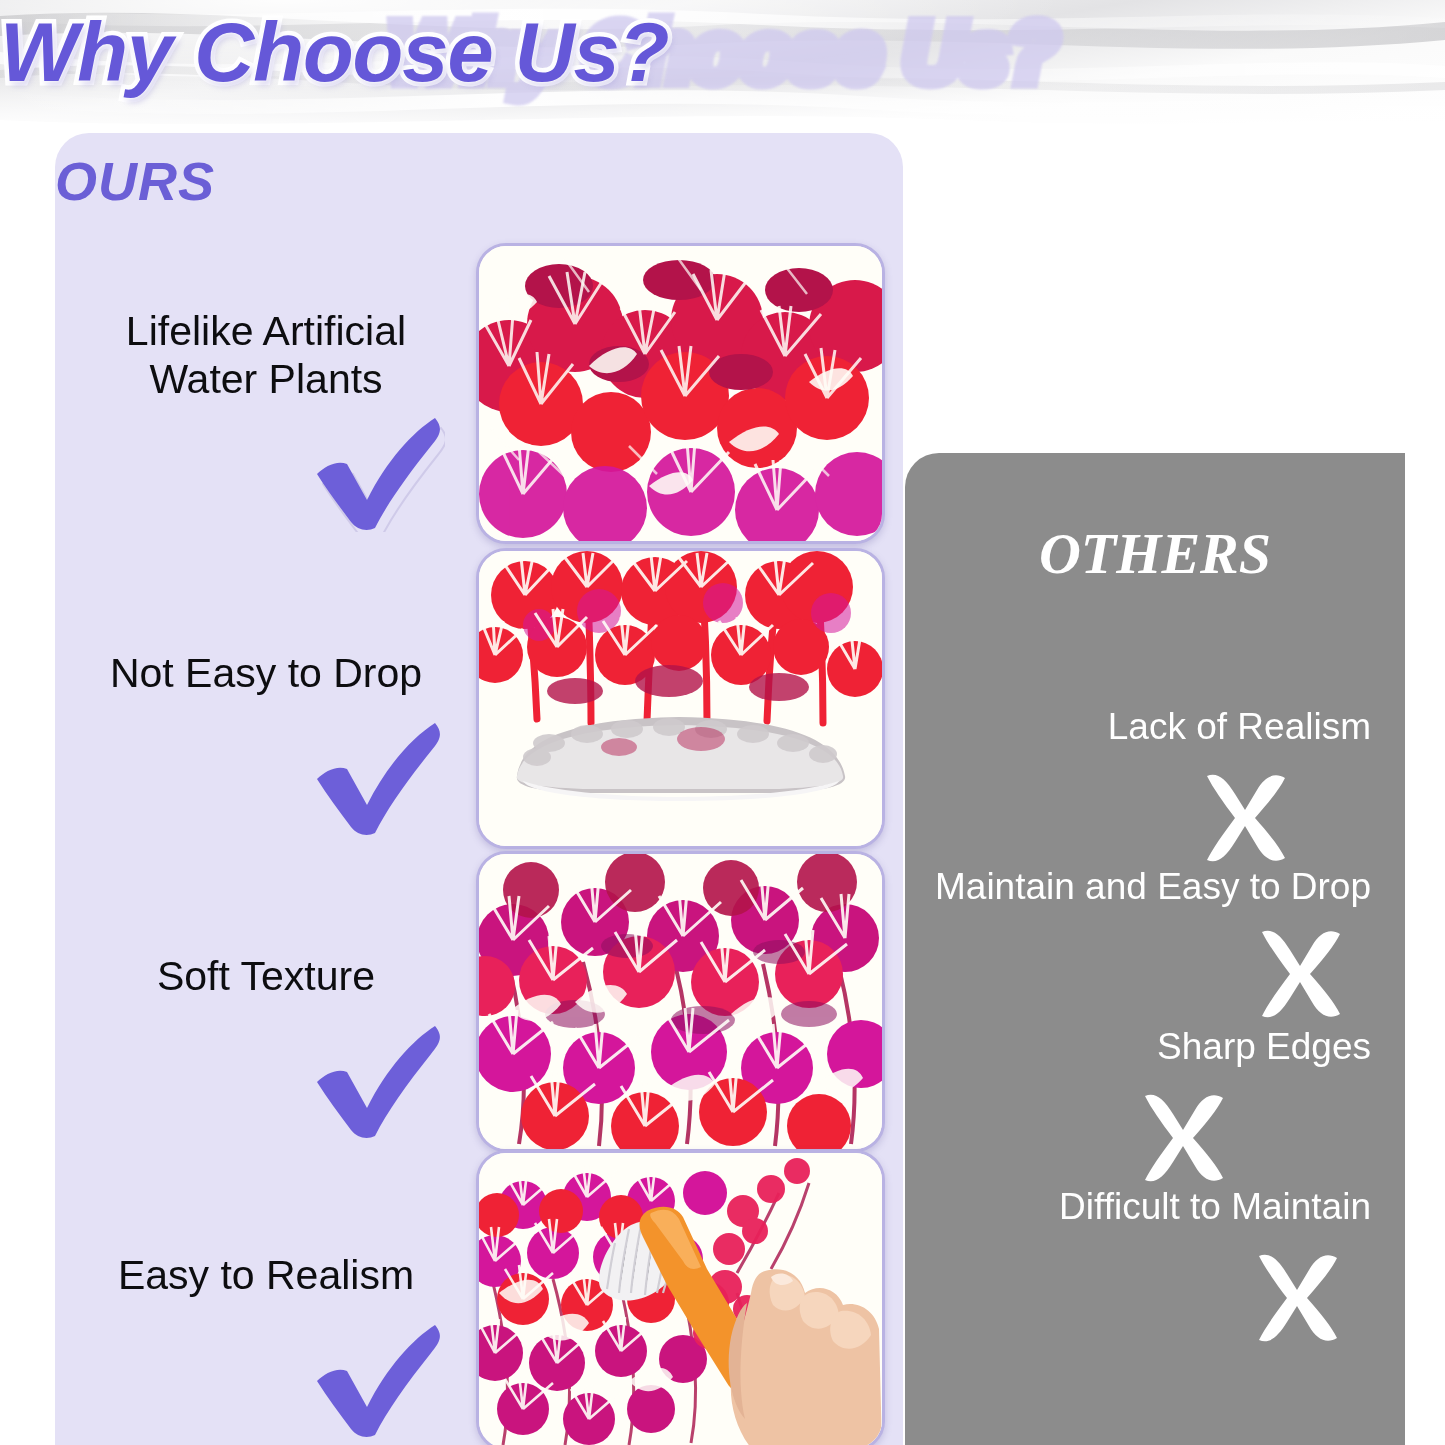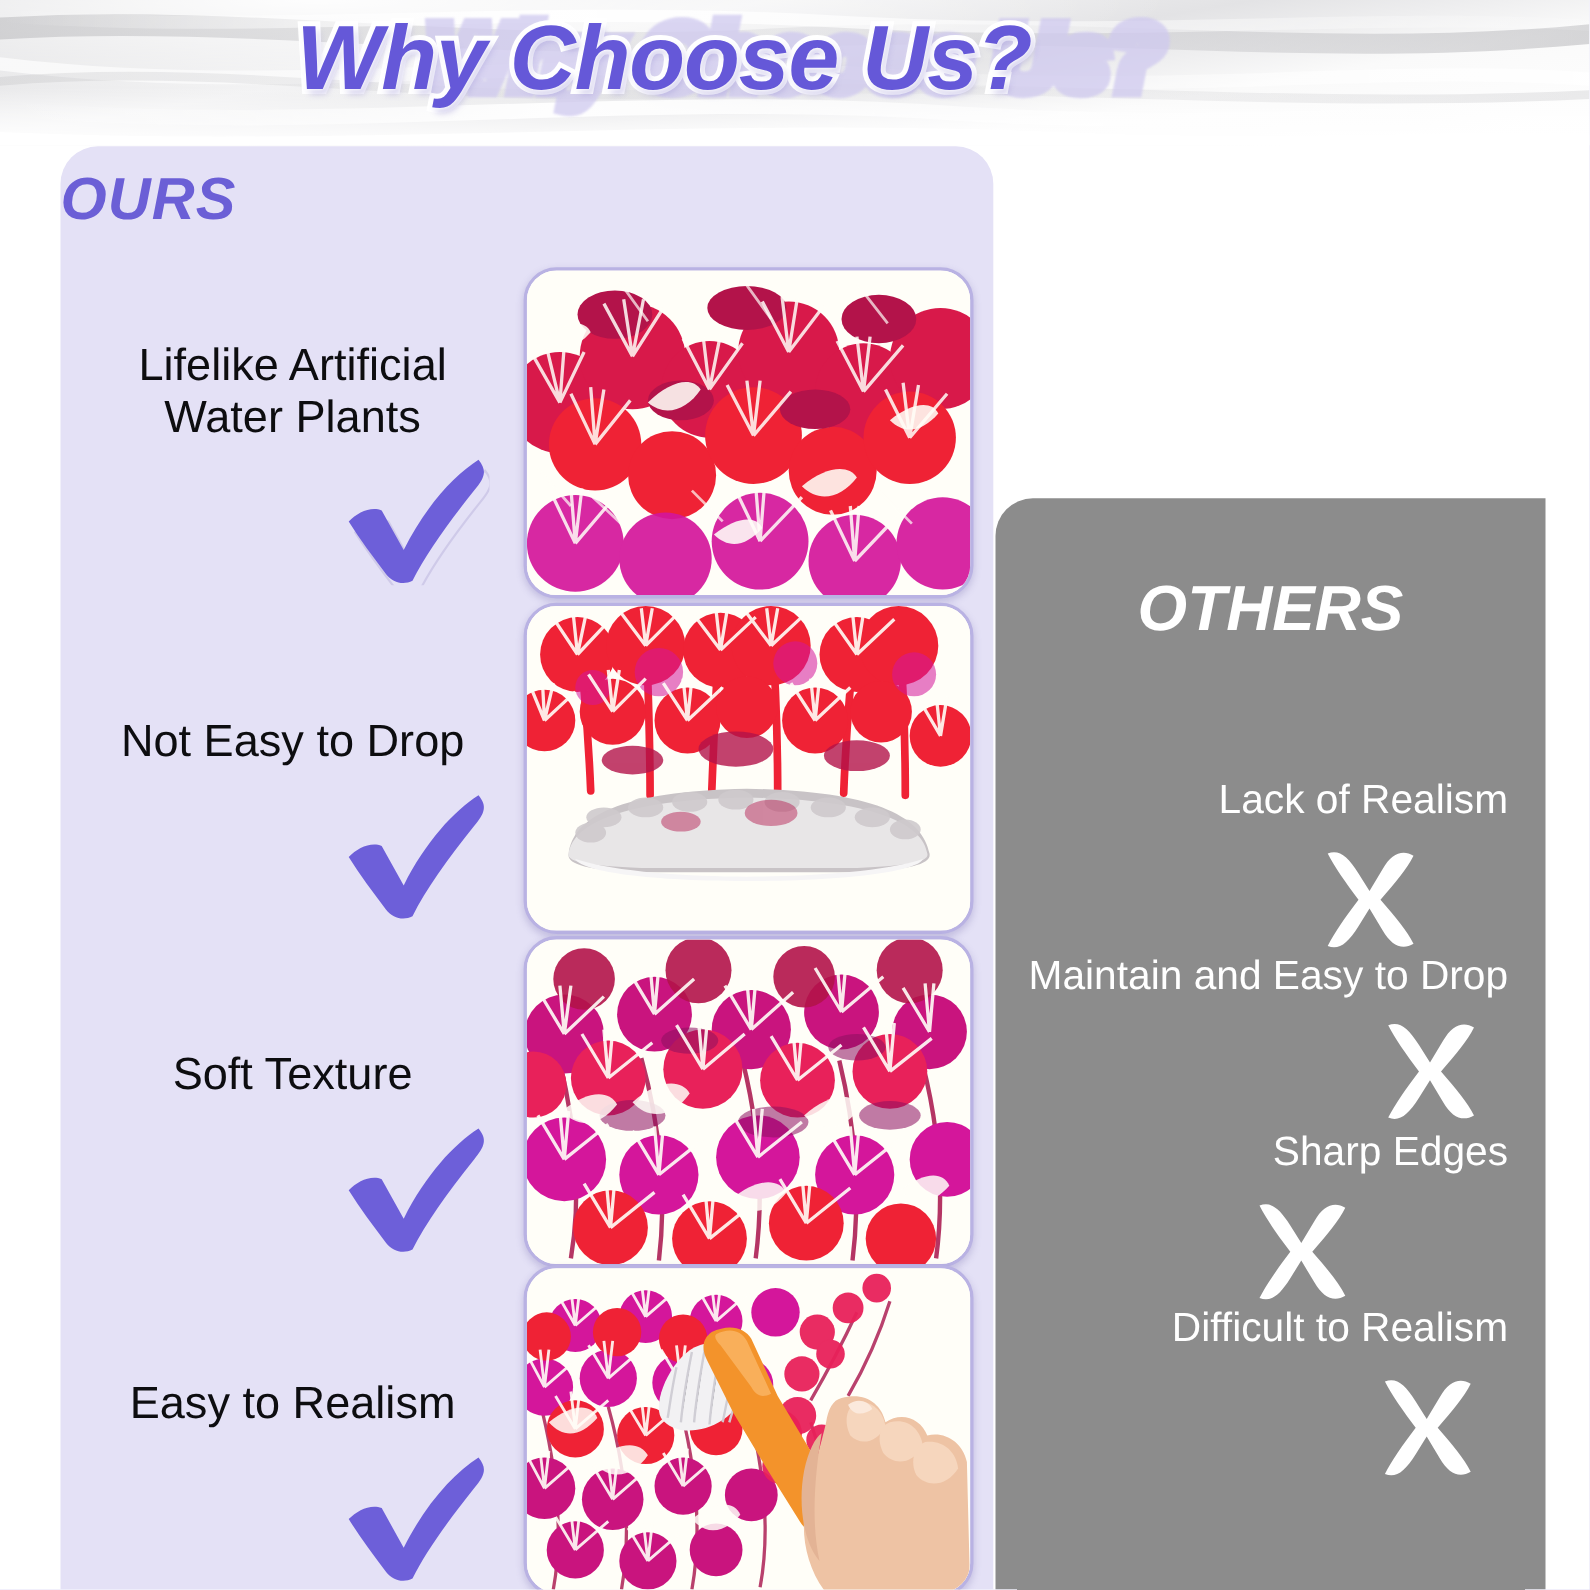--- a/index.html
+++ b/index.html
@@ -17,21 +17,21 @@
     background:
       linear-gradient(180deg,rgba(255,255,255,0) 60%,#ffffff 100%),
       radial-gradient(120% 150% at 20% 0%,rgba(255,255,255,.95) 0%,rgba(255,255,255,0) 45%),
       linear-gradient(170deg,#d9d9db 0%,#f2f2f3 32%,#e3e3e5 52%,#fafafa 72%,#ffffff 100%);
     overflow:hidden;
   }
   .banner svg{position:absolute;left:0;top:0;}
 
   
   .title{
-    position:absolute;left:0;top:5px;width:1207px;text-align:center;
+    position:absolute;left:0;top:5px;width:1207px;text-align:left;
     font-size:83px;font-weight:bold;font-style:italic;
     letter-spacing:-1px;
     color:#6558d8;
     -webkit-text-stroke:9px #ffffff;
     paint-order:stroke fill;
     text-shadow:
       0 0 3px #ffffff,
       0 0 7px rgba(255,255,255,.95),
       3px 4px 6px rgba(120,110,200,.35);
     white-space:nowrap;
@@ -58,20 +58,21 @@
 
   .hdr-ours{
     position:absolute;left:55px;top:150px;width:848px;text-align:left;
     font-size:54px;font-weight:bold;font-style:italic;color:#6b5fd6;
     letter-spacing:1px;
   }
   .hdr-others{
     position:absolute;left:905px;top:520px;width:500px;text-align:center;
     font-size:58px;font-weight:bold;font-style:italic;color:#ffffff;
     letter-spacing:0px;
+    font-family:Liberation Serif, serif;
   }
 
   
   .row{position:absolute;left:70px;width:825px;height:295px;}
   .row-label{
     position:absolute;left:0;top:0;width:392px;height:295px;
     display:flex;flex-direction:column;align-items:center;justify-content:center;
     text-align:right;color:#0d0d10;font-size:41px;line-height:1.16;
     padding-bottom:44px;box-sizing:border-box;
   }
@@ -517,21 +518,21 @@
   <div class="orow" style="left:905px;top:1026px">
     <div class="orow-label">Sharp Edges</div>
     <div class="xmark" style="left:228px;top:62px">
       <svg width="100" height="100" viewBox="0 0 100 100">
         <path d="M12,8 C22,4 30,10 40,26 L50,42 L62,22 C70,8 80,4 90,10 C84,22 74,34 60,50 C74,66 84,78 90,90 C80,96 70,92 62,78 L50,58 L40,74 C30,90 22,96 12,92 C18,80 28,66 40,50 C28,34 18,20 12,8 Z" fill="#ffffff"></path>
       </svg>
     </div>
   </div>
 
   <div class="orow" style="left:905px;top:1186px">
-    <div class="orow-label">Difficult to Realism</div>
+    <div class="orow-label">Difficult to Maintain</div>
     <div class="xmark" style="left:342px;top:62px">
       <svg width="100" height="100" viewBox="0 0 100 100">
         <path d="M12,8 C22,4 30,10 40,26 L50,42 L62,22 C70,8 80,4 90,10 C84,22 74,34 60,50 C74,66 84,78 90,90 C80,96 70,92 62,78 L50,58 L40,74 C30,90 22,96 12,92 C18,80 28,66 40,50 C28,34 18,20 12,8 Z" fill="#ffffff"></path>
       </svg>
     </div>
   </div>
 
 </div>
 
 </body></html>

